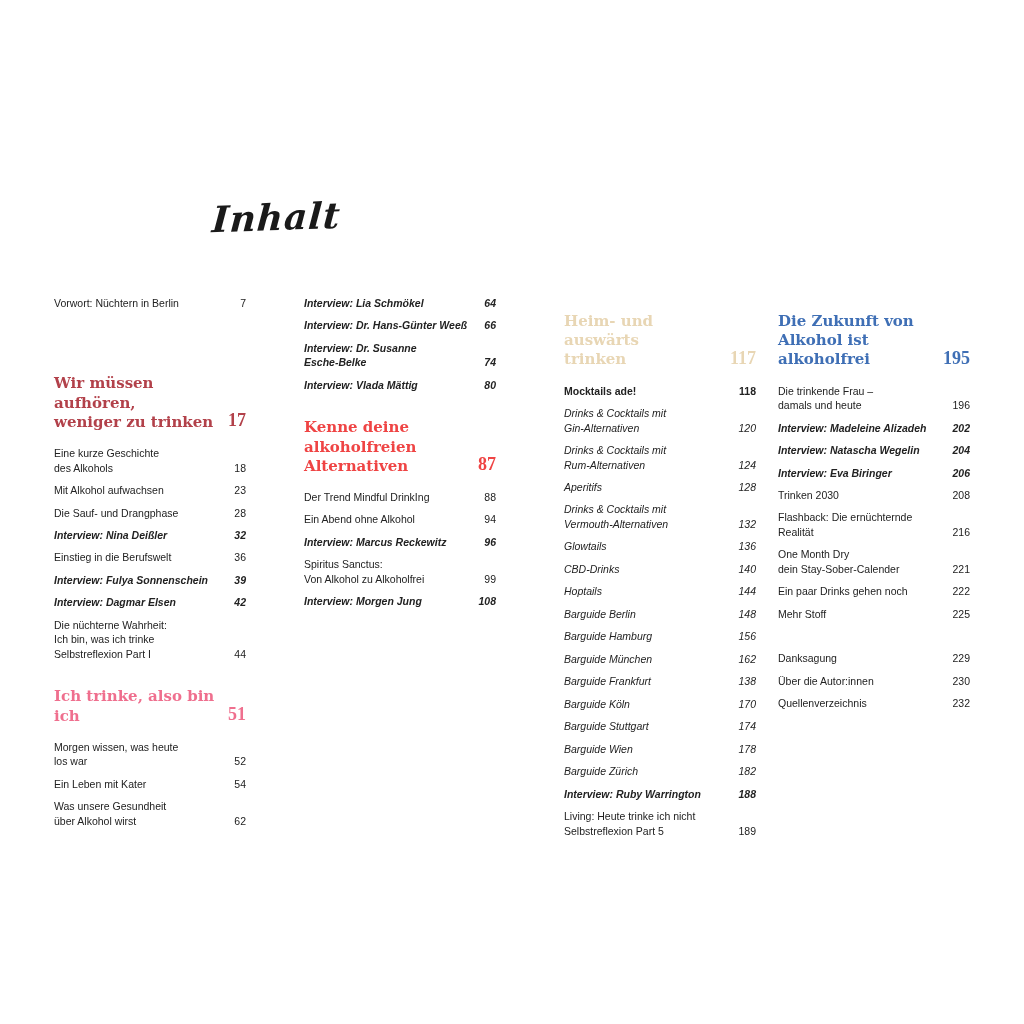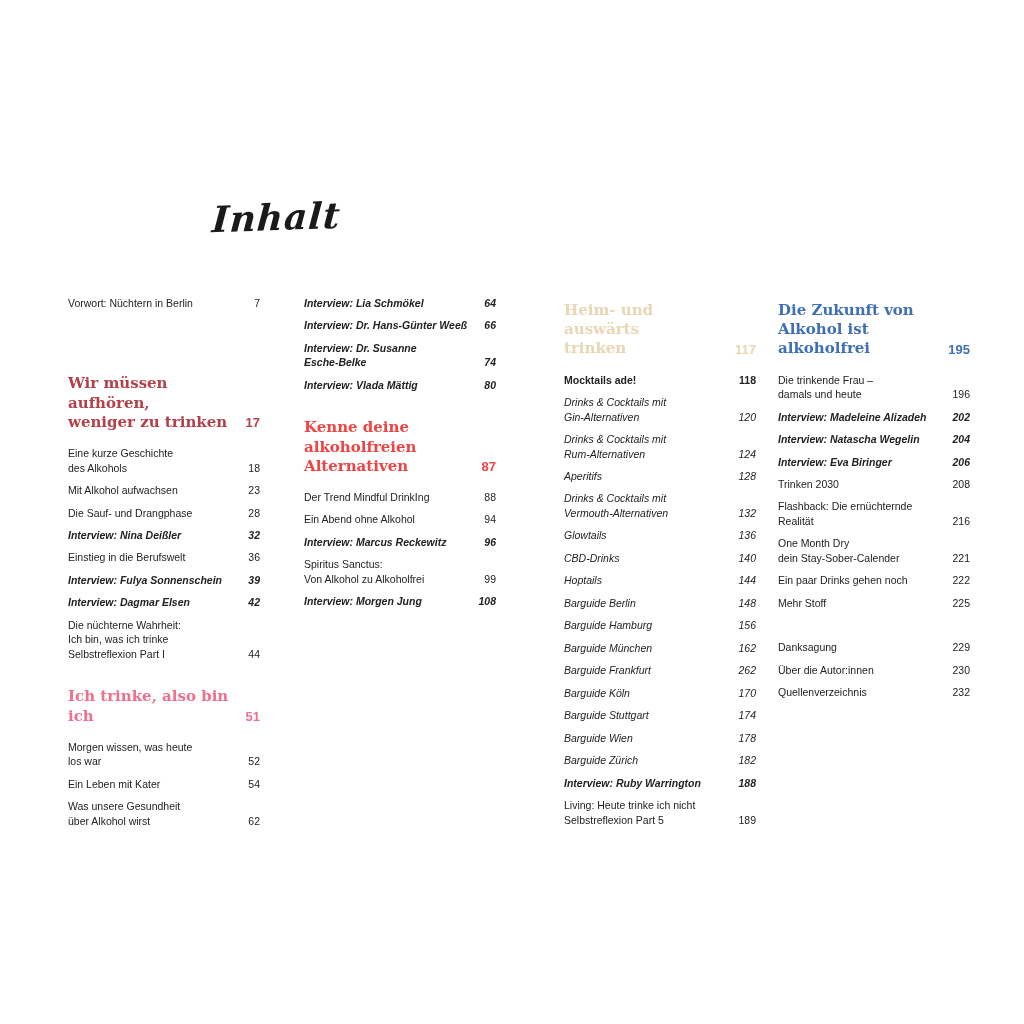--- a/index.html
+++ b/index.html
@@ -30,21 +30,21 @@
     font-style: italic;
     font-weight: bold;
     color: #1a1a1a;
     letter-spacing: 1px;
     transform: rotate(-2deg) skewX(-6deg);
   }
   .col {
     position: absolute;
     top: 296px;
   }
-  .col-1 { left: 68px;  width: 192px; }
+  .col-1 { left: 54px;  width: 192px; }
   .col-2 { left: 268px; width: 192px; margin-left: 36px; }
   .col-3 { left: 564px; width: 192px; }
   .col-4 { left: 778px; width: 192px; }
 
   .entry {
     display: flex;
     align-items: flex-end;
     justify-content: space-between;
     font-size: 10.5px;
     line-height: 1.38;
@@ -74,24 +74,24 @@
     margin-bottom: 14px;
     font-family: "DejaVu Serif", serif;
   }
   .section-head .label {
     flex: 1 1 auto;
     padding-right: 8px;
     white-space: pre-line;
   }
   .section-head .page-no {
     flex: 0 0 auto;
-    font-size: 13px;
-    font-family: Liberation Sans, sans-serif;
-  }
-  .section-head.first { margin-top: 5px; }
+    font-size: 18px;
+    font-family: Liberation Serif, serif;
+  }
+  .section-head.first { margin-top: 16px; }
 
   .c-red    { color: #b2414a; }
   .c-pink   { color: #ef6f8e; }
   .c-cyan   { color: #ef4444; }
   .c-sand   { color: #e8d6b4; }
   .c-blue   { color: #3f6fb5; }
 
   .italic-bold { font-style: italic; font-weight: bold; }
   .italic { font-style: italic; }
   .bold { font-weight: bold; }
@@ -263,21 +263,21 @@
       <div class="entry italic">
         <span class="label">Barguide Hamburg</span>
         <span class="page-no">156</span>
       </div>
       <div class="entry italic">
         <span class="label">Barguide München</span>
         <span class="page-no">162</span>
       </div>
       <div class="entry italic">
         <span class="label">Barguide Frankfurt</span>
-        <span class="page-no">262</span>
+        <span class="page-no">138</span>
       </div>
       <div class="entry italic">
         <span class="label">Barguide Köln</span>
         <span class="page-no">170</span>
       </div>
       <div class="entry italic">
         <span class="label">Barguide Stuttgart</span>
         <span class="page-no">174</span>
       </div>
       <div class="entry italic">

